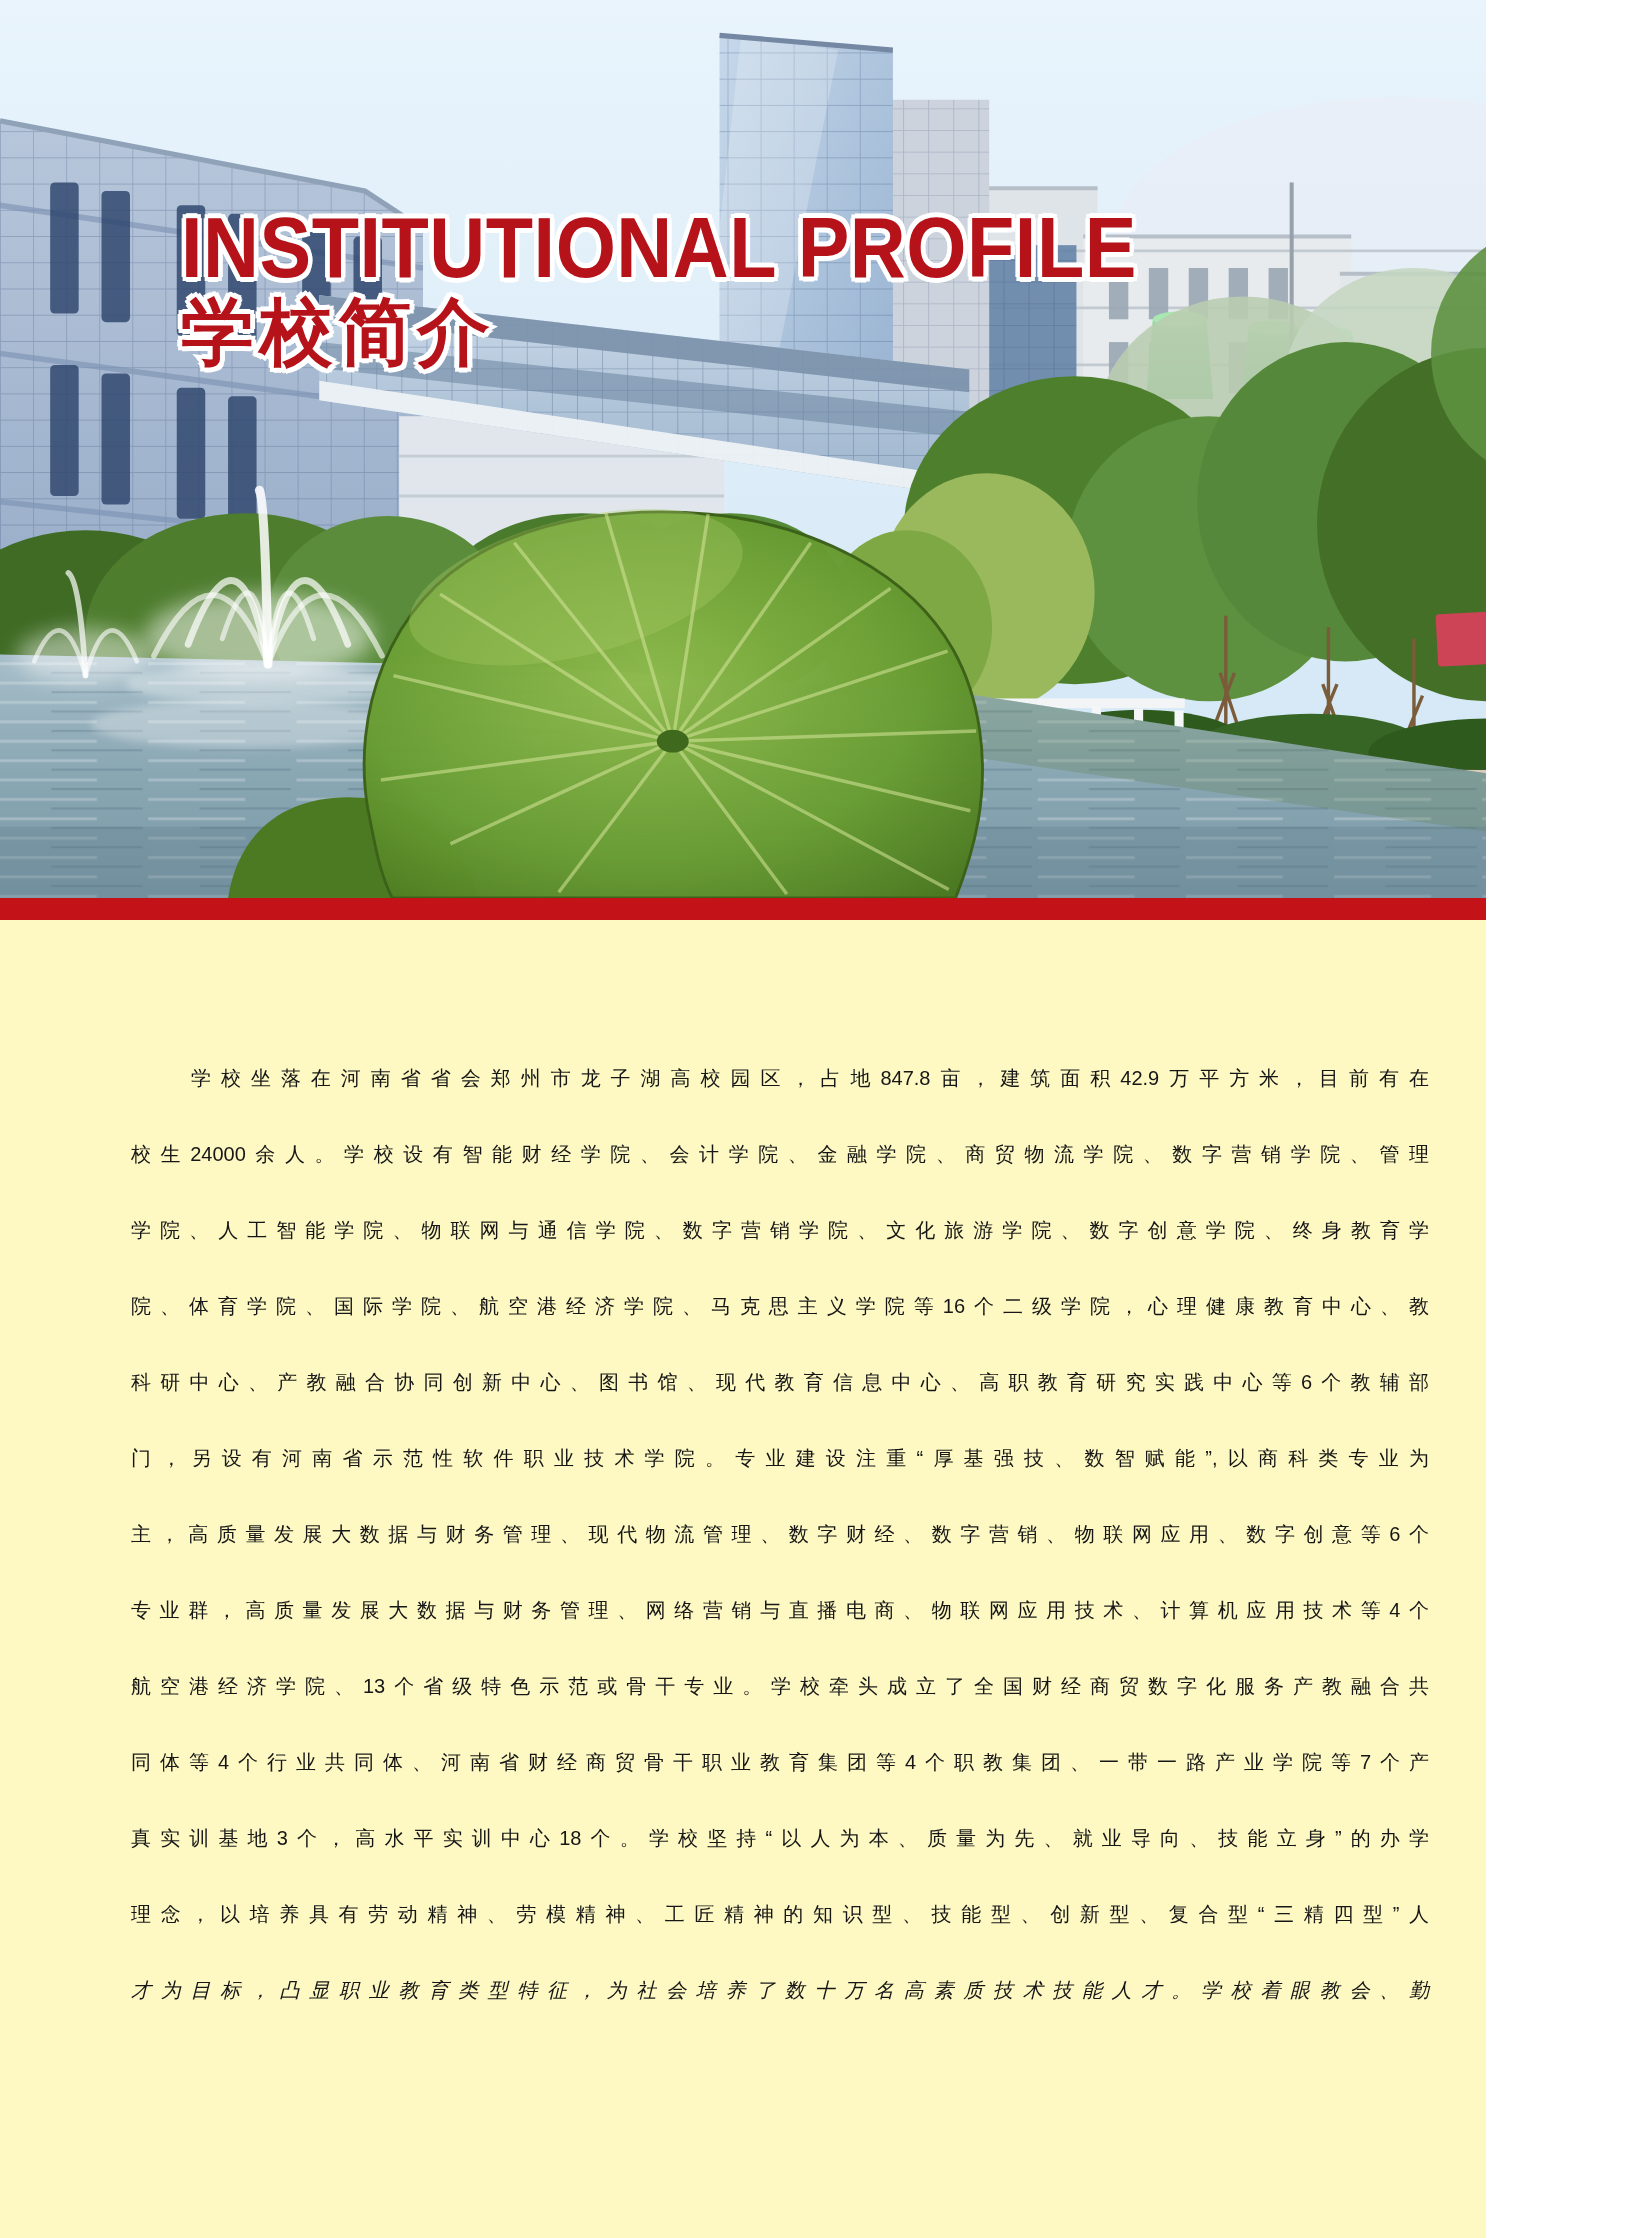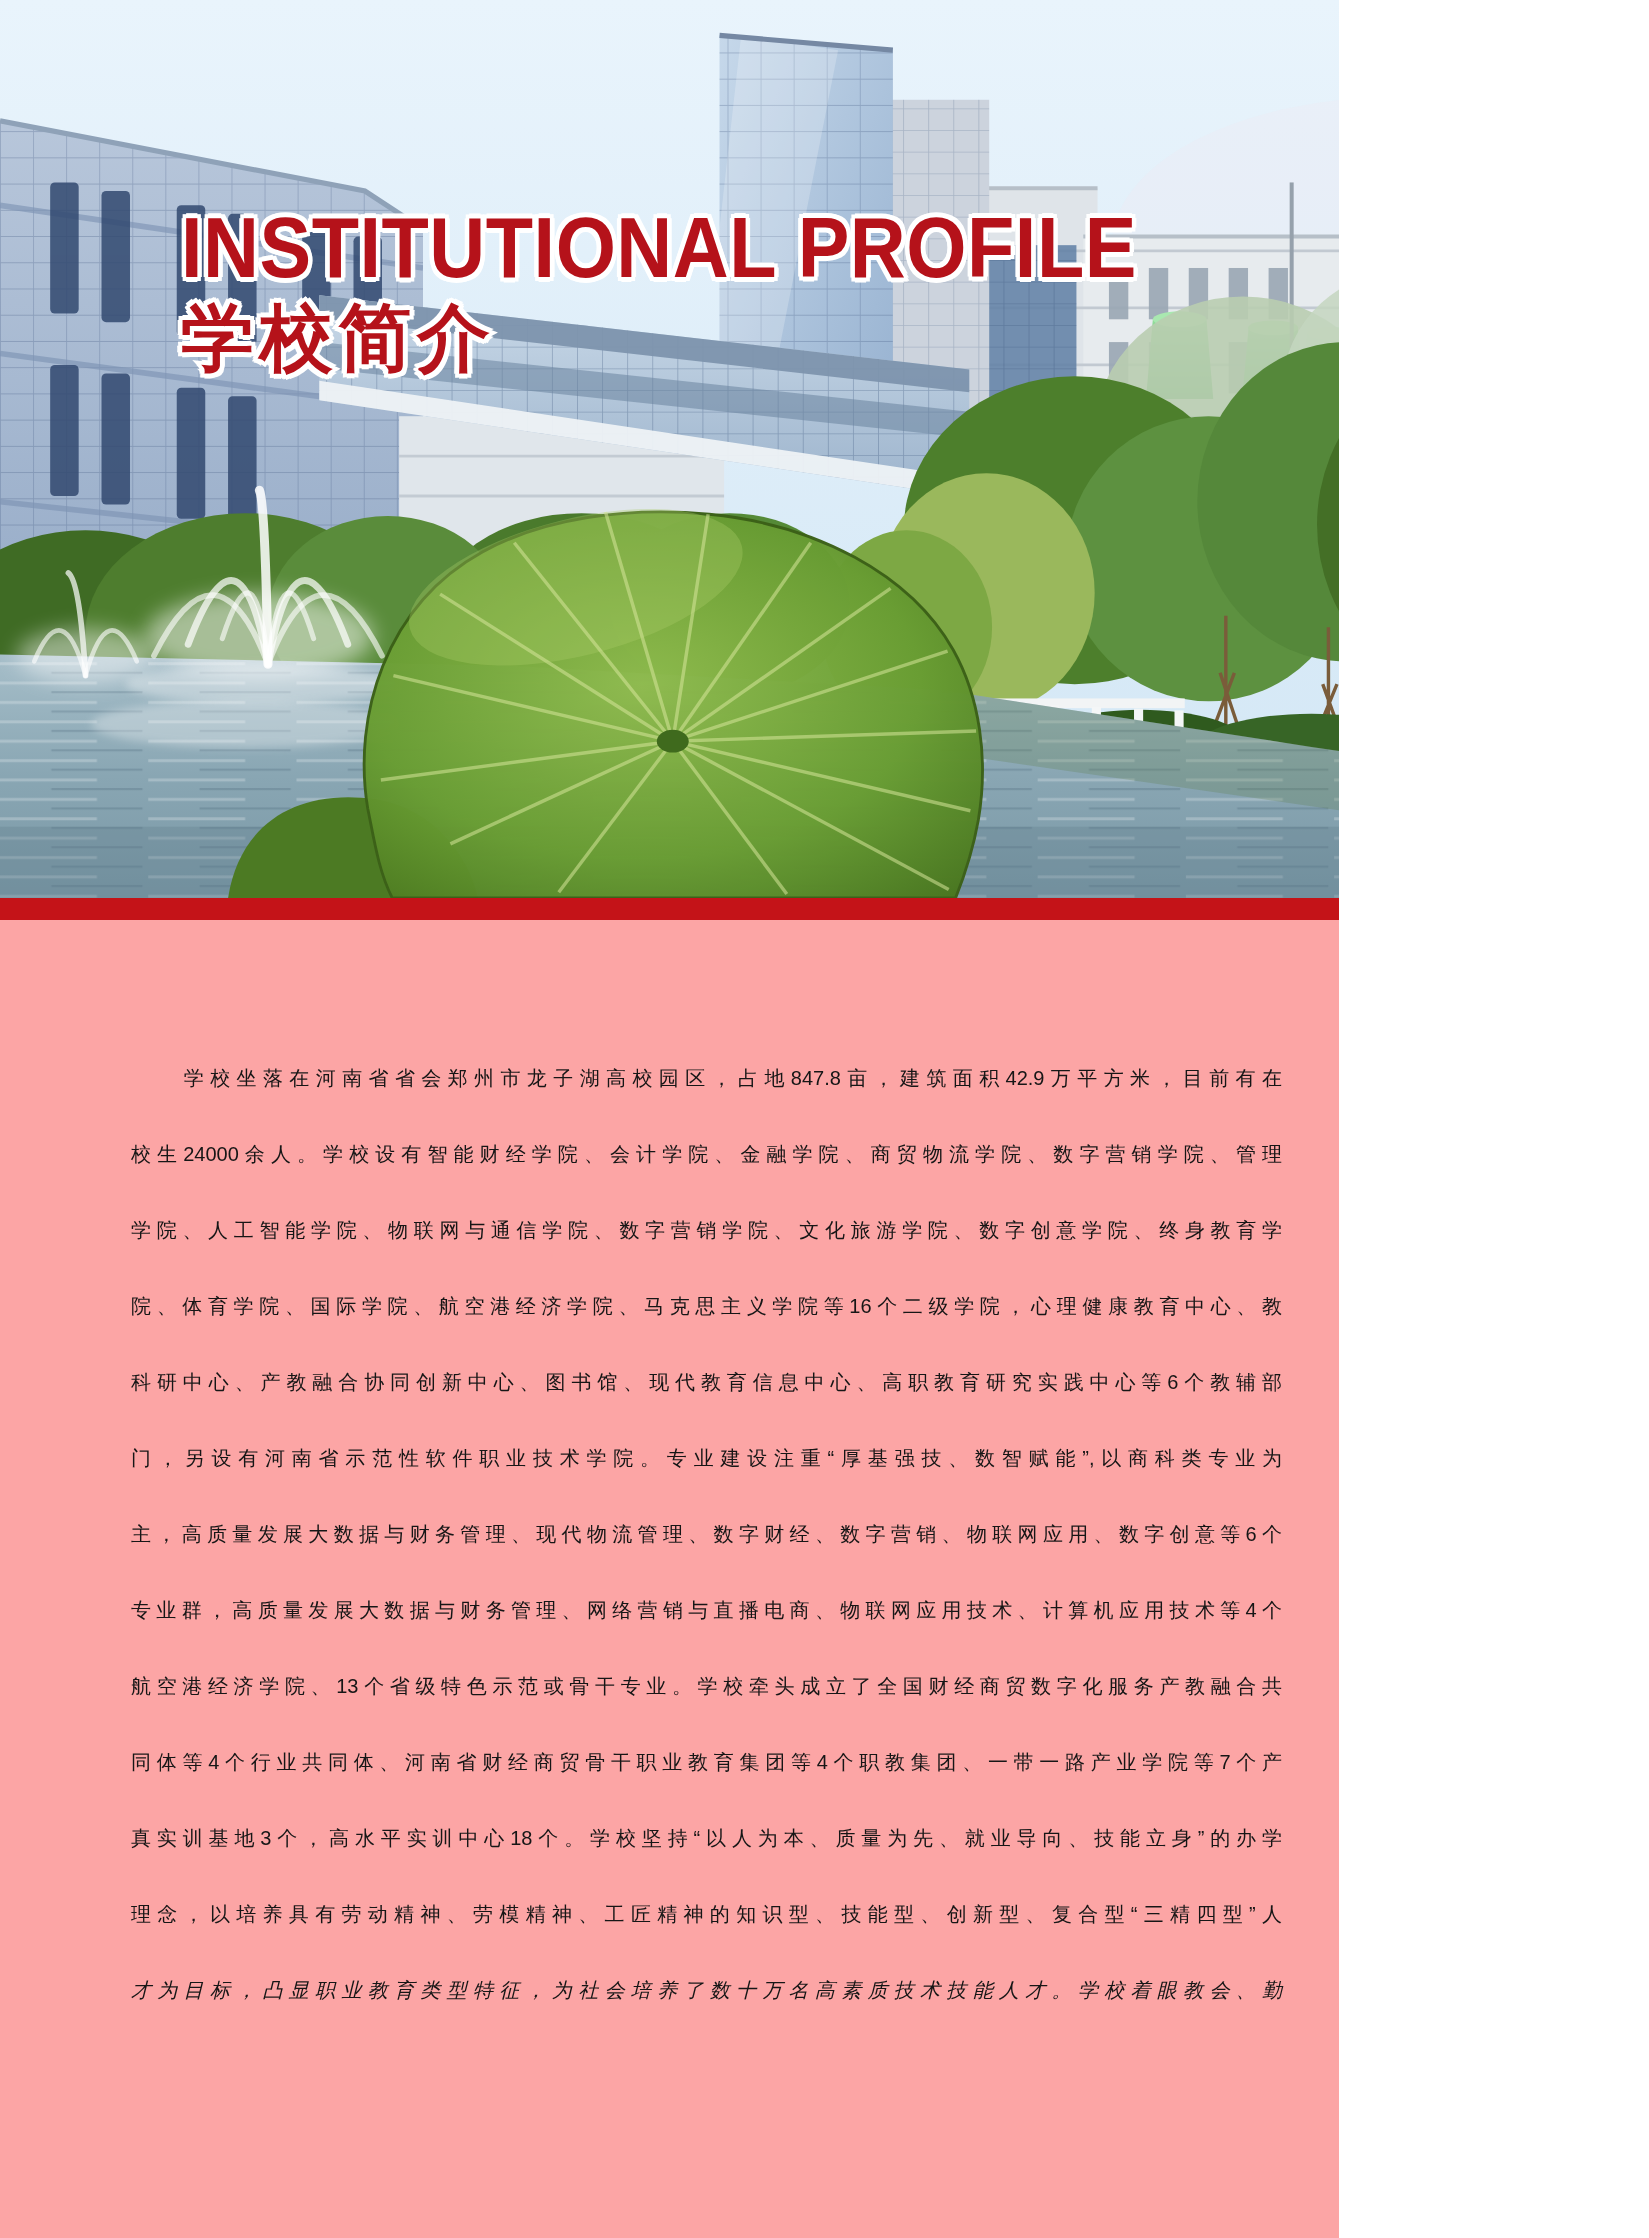--- a/index.html
+++ b/index.html
@@ -1,37 +1,38 @@
 <!DOCTYPE html>
 <html style="font-size:9px"><head>
 <meta charset="utf-8">
 <style>
   html,body{margin:0;padding:0;background:#ffffff;}
   .page{
-    position:relative;width:1339px;height:2239px;background:#fca5a5;overflow:hidden;
+    position:relative;width:1486px;height:2239px;background:#fef9c3;overflow:hidden;
     font-family:"Liberation Sans","DejaVu Sans",sans-serif;
   }
   
   .hero{position:absolute;left:0;top:0;width:1650px;height:898px;overflow:hidden;}
   .hero svg{display:block;width:100%;height:100%;}
   
   .divider{position:absolute;left:0;top:898px;width:1650px;height:21.7px;}
   
   .titles{position:absolute;left:181px;top:204px;}
   .title-en{
     font-size:86px;font-weight:bold;line-height:1.02;white-space:nowrap;
     letter-spacing:0.6px;transform:scaleX(.9);transform-origin:left top;
     -webkit-text-stroke:6.3px #ffffff;paint-order:stroke fill;
     text-shadow:-4px -4px 0 #fff,4px -4px 0 #fff,-4px 4px 0 #fff,4px 4px 0 #fff,0 -5.1px 0 #fff,0 5.1px 0 #fff,-5.1px 0 0 #fff,5.1px 0 0 #fff;
   }
   .title-zh{
     margin-top:8px;font-size:73px;font-weight:bold;line-height:1.05;white-space:nowrap;
     letter-spacing:5.7px;
     -webkit-text-stroke:6.8px #ffffff;paint-order:stroke fill;
     text-shadow:-4px -4px 0 #fff,4px -4px 0 #fff,-4px 4px 0 #fff,4px 4px 0 #fff,0 -5.1px 0 #fff,0 5.1px 0 #fff,-5.1px 0 0 #fff,5.1px 0 0 #fff;
+    font-family:Liberation Mono, monospace;
   }
   
   .article{position:absolute;left:131px;right:57px;top:1040px;}
   .t-line{
     font-size:20px;line-height:76px;height:76px;color:#161616;
     text-align:justify;text-align-last:justify;text-justify:inter-character;
     font-family:"Liberation Sans","DejaVu Sans",sans-serif;
   }
 </style>
 </head>

